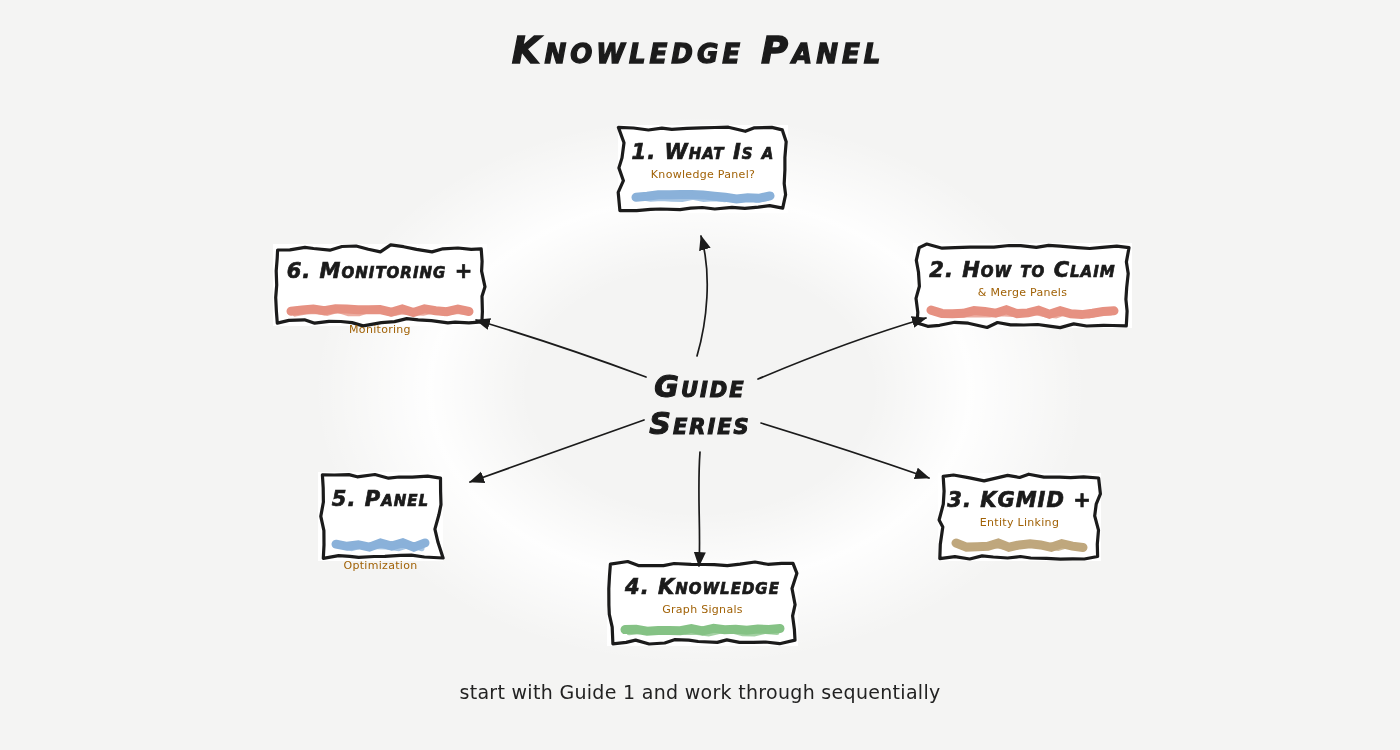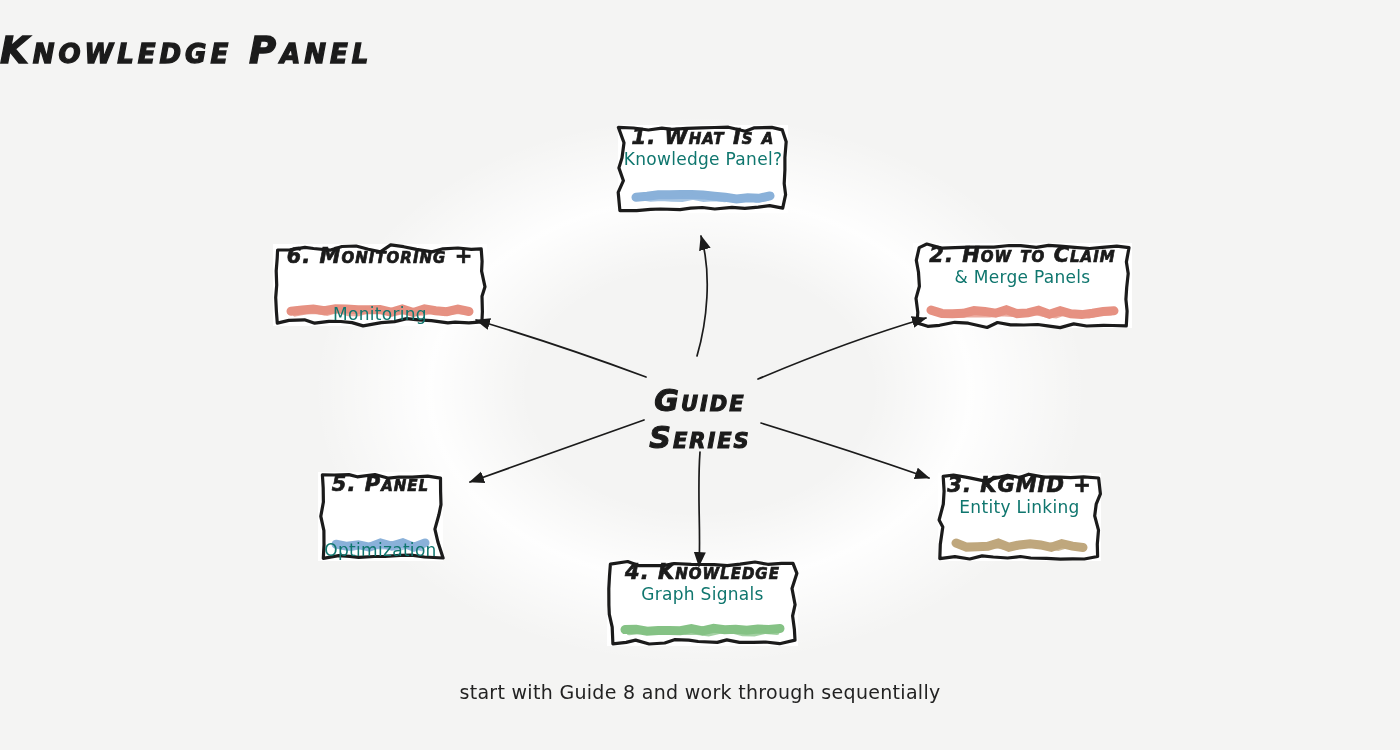--- a/index.html
+++ b/index.html
@@ -7,47 +7,47 @@
     width:1400px;height:750px;overflow:hidden;position:relative;
     background:#f4f4f3;
     font-family:"DejaVu Sans","Liberation Sans",sans-serif;
     color:#1b1b1b;
   }
   .halo{
     position:absolute;left:250px;top:70px;width:900px;height:640px;
     background:radial-gradient(closest-side,rgba(255,255,255,0) 38%,rgba(255,255,255,0.9) 60%,rgba(255,255,255,0) 86%);
     pointer-events:none;
   }
-  .title-block{position:absolute;left:0;top:30px;width:1396px;line-height:1.15;}
+  .title-block{position:absolute;left:0;top:30px;width:1396px;text-align:center;line-height:1.15;}
   .title-l1{
     font-size:37px;font-weight:bold;font-style:italic;font-variant:small-caps;
     letter-spacing:4px;-webkit-text-stroke:1.3px #1b1b1b;
   }
   .title-l2{
     font-size:31px;font-weight:bold;font-style:italic;font-variant:small-caps;
     letter-spacing:4px;-webkit-text-stroke:1.1px #1b1b1b;
   }
   .center-label{
-    position:absolute;left:700px;top:382px;transform:translateX(-50%);
+    position:absolute;left:700px;top:368px;transform:translateX(-50%);
     text-align:center;line-height:37px;
     font-size:30px;font-weight:bold;font-style:italic;font-variant:small-caps;
     letter-spacing:2px;-webkit-text-stroke:1.1px #1b1b1b;white-space:nowrap;
   }
   .guide-box{
     position:absolute;display:flex;flex-direction:column;align-items:center;
     background:#ffffff;box-sizing:border-box;text-align:center;
   }
   .guide-box svg.rough{position:absolute;left:0;top:0;overflow:visible;pointer-events:none;}
   .gb-title{
     position:relative;font-weight:bold;font-style:italic;font-variant:small-caps;
     font-size:21px;letter-spacing:1px;-webkit-text-stroke:0.7px #1b1b1b;
-    margin-top:0;line-height:24px;white-space:nowrap;z-index:2;
+    margin-top:15px;line-height:24px;white-space:nowrap;z-index:2;
   }
   .gb-sub{
-    position:relative;font-size:17px;line-height:21px;color:#0f766e;
+    position:relative;font-size:11px;line-height:21px;color:#a16207;
     white-space:nowrap;z-index:2;letter-spacing:0.3px;
   }
   .arrow-layer{position:absolute;left:0;top:0;z-index:3;pointer-events:none;}
   .footer-note{
     position:absolute;left:0;top:681px;width:1400px;text-align:center;
     font-size:19px;color:#222;letter-spacing:0.3px;
   }
 </style>
 </head>
 <body>
@@ -127,13 +127,13 @@
   <g fill="none" stroke="#1b1b1b" stroke-width="1.7" stroke-linecap="round">
     <path d="M697 356 C 707 322 712 274 701 236" marker-end="url(#ah)"></path>
     <path d="M758 379 Q 848 341 926 318" marker-end="url(#ah)"></path>
     <path d="M761 423 Q 852 451 929 478" marker-end="url(#ah)"></path>
     <path d="M700 452 C 697 492 701 532 699 566" marker-end="url(#ah)"></path>
     <path d="M644 420 Q 556 451 470 482" marker-end="url(#ah)"></path>
     <path d="M646 377 Q 560 345 476 320" marker-end="url(#ah)"></path>
   </g>
 </svg>
 
-<div class="footer-note">start with Guide 8 and work through sequentially</div>
+<div class="footer-note">start with Guide 1 and work through sequentially</div>
 
 </body></html>

